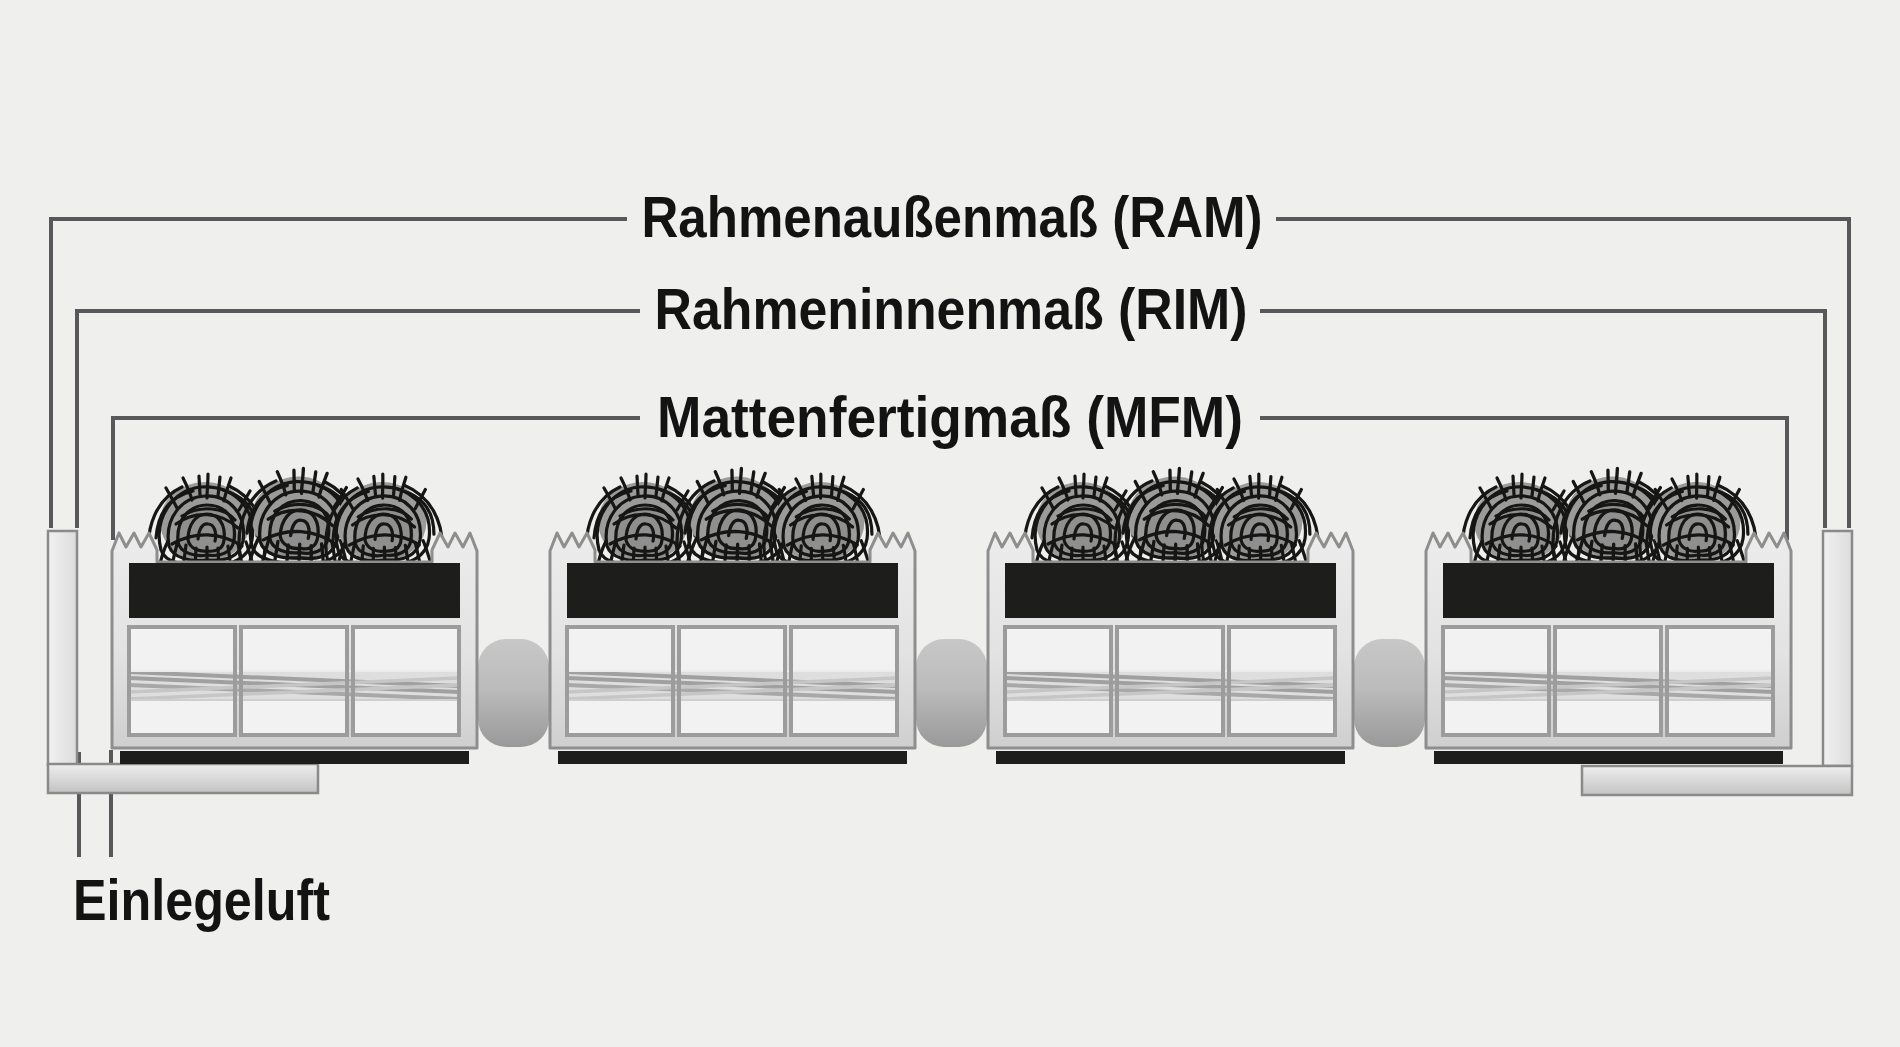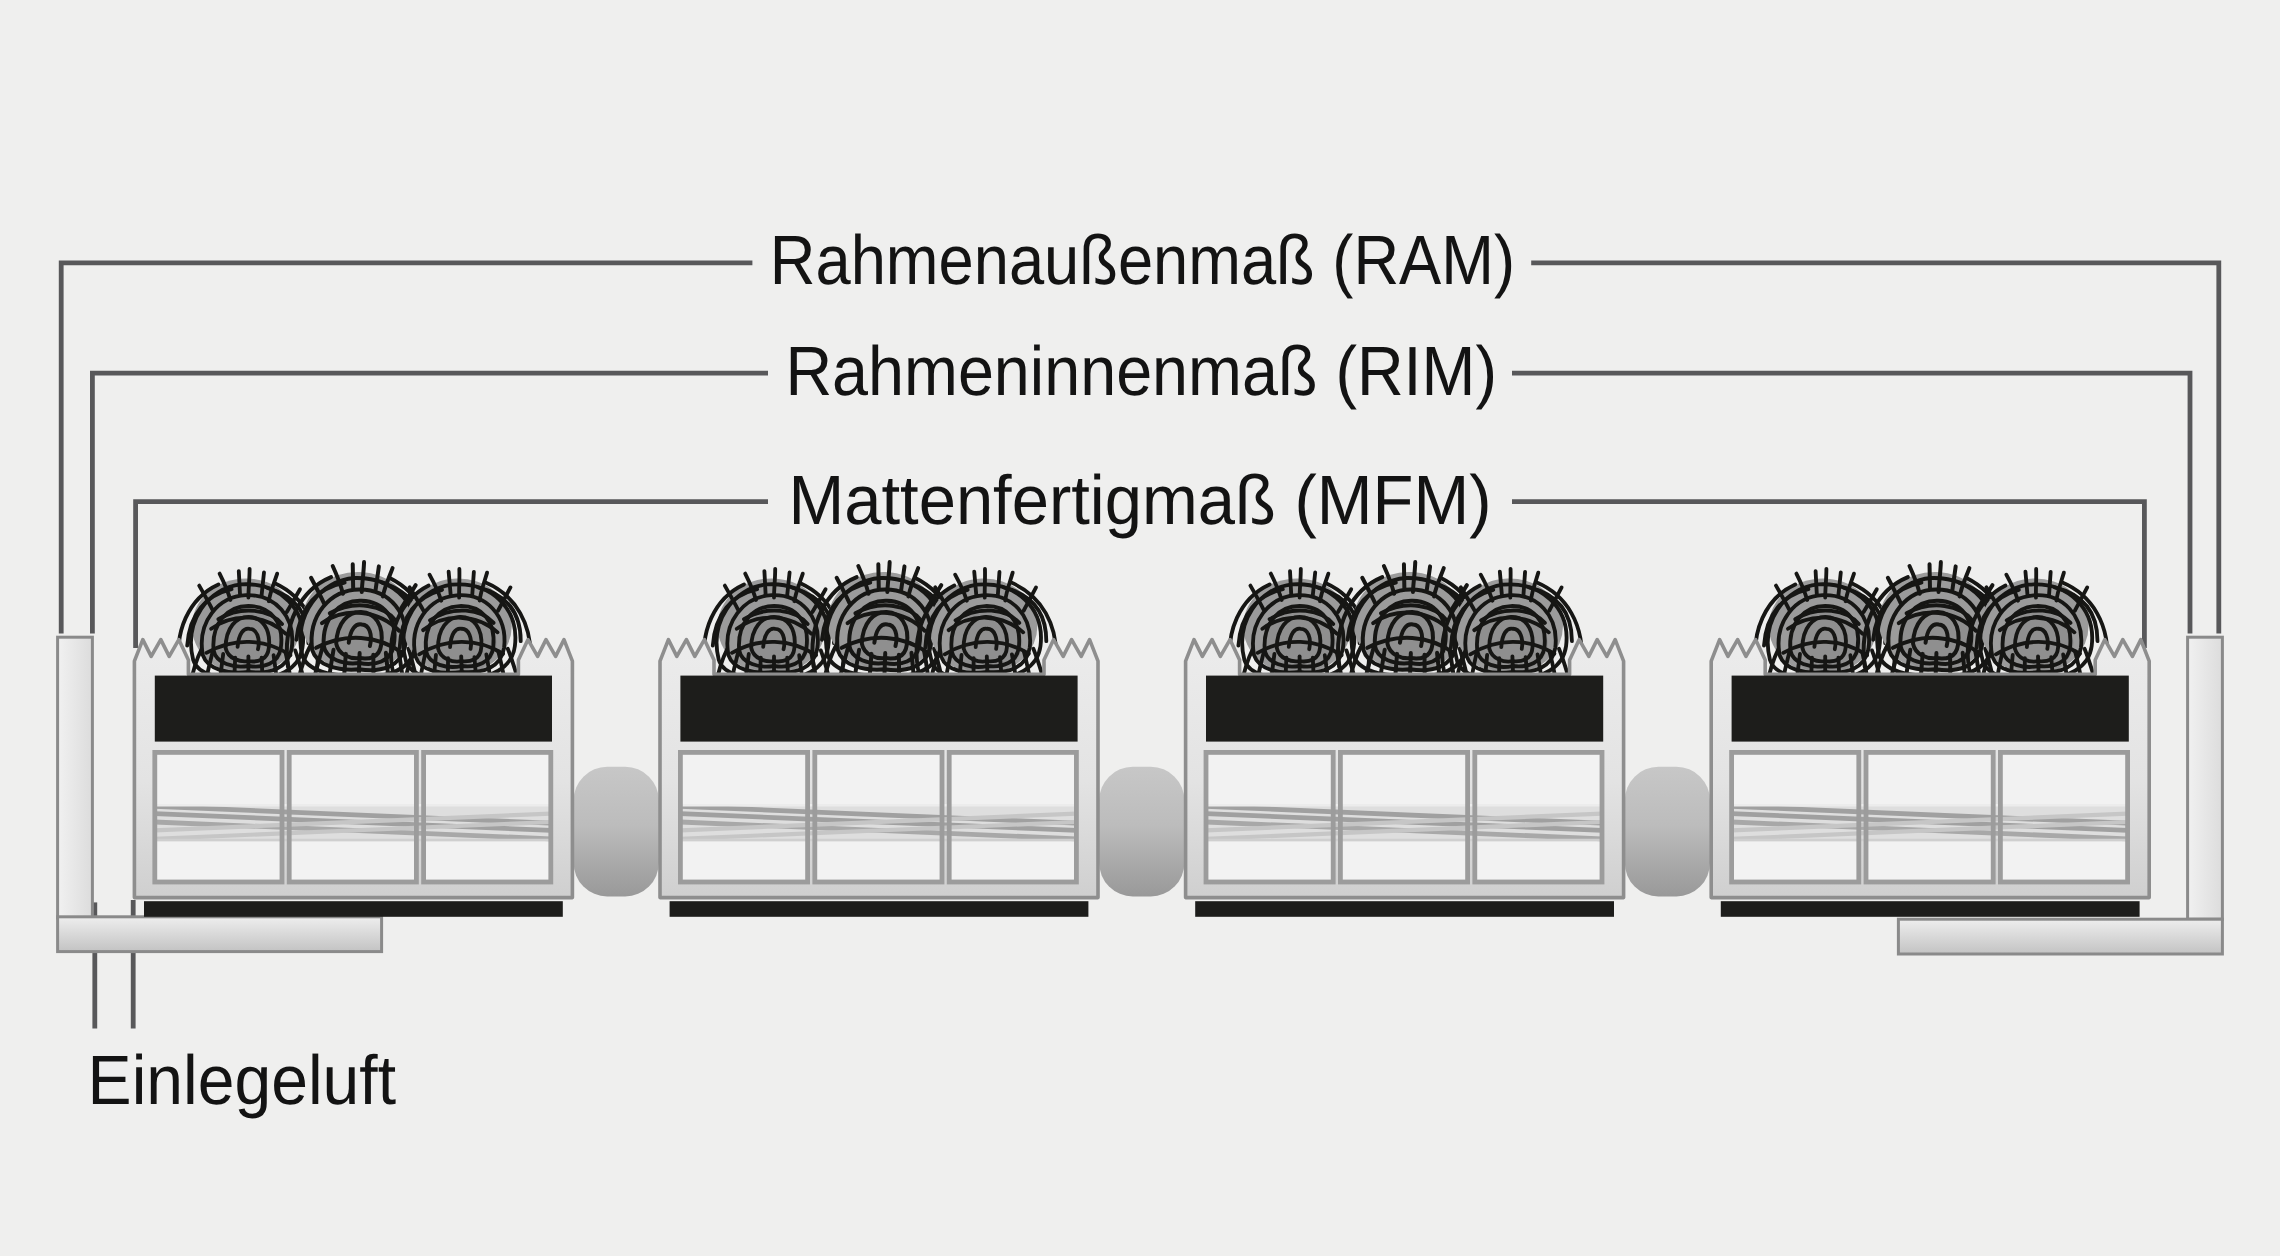--- a/index.html
+++ b/index.html
@@ -1,17 +1,17 @@
 <!DOCTYPE html>
 <html><head>
 <meta charset="utf-8">
 <style>
   html,body{margin:0;padding:0;}
   body{background:#efefee;font-family:"Liberation Sans",sans-serif;}
-  .stage{position:relative;width:1900px;height:1047px;overflow:hidden;background:#efefee;}
+  .stage{position:relative;width:1900px;height:1047px;overflow:hidden;background:#efefee;font-weight:bold;}
   svg{position:absolute;left:0;top:0;display:block;}
   svg text{font-family:"Liberation Sans","DejaVu Sans",sans-serif;font-size:58px;}
 </style>
 </head>
 <body>
 
 <div class="stage">
 <svg width="1900" height="1047" viewBox="0 0 1900 1047">
   <defs>
     <linearGradient id="bodyGrad" x1="0" y1="0" x2="0" y2="1">

